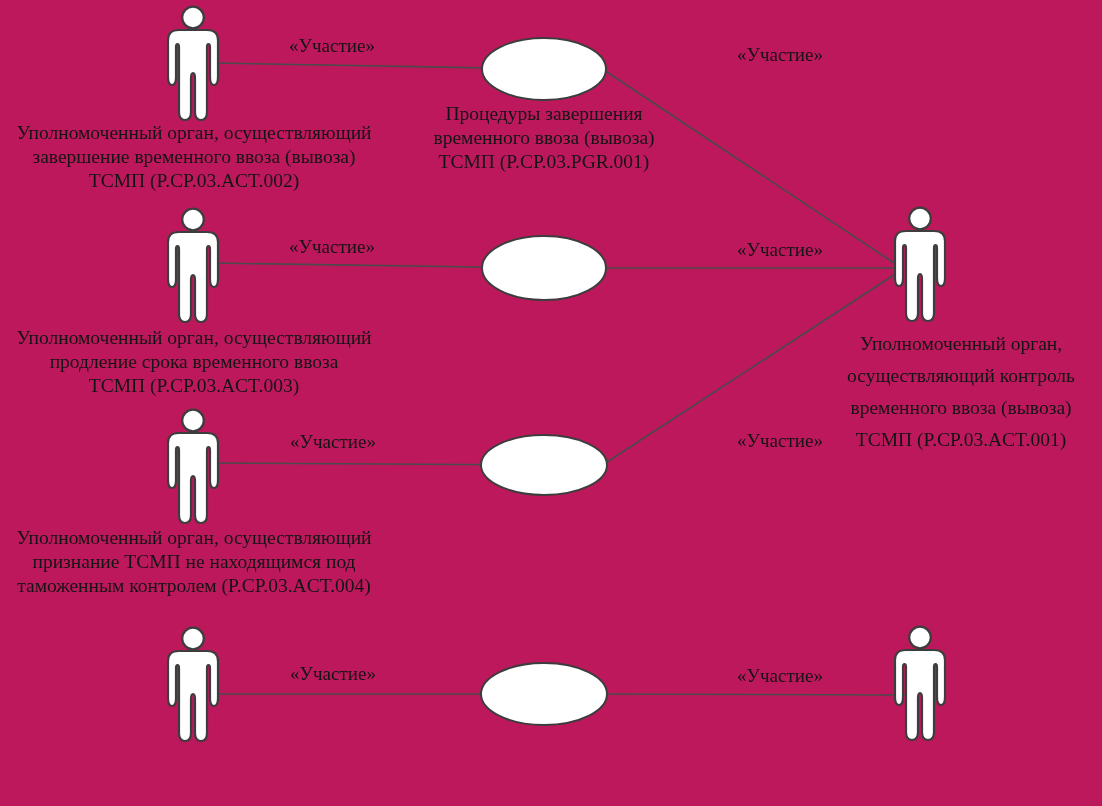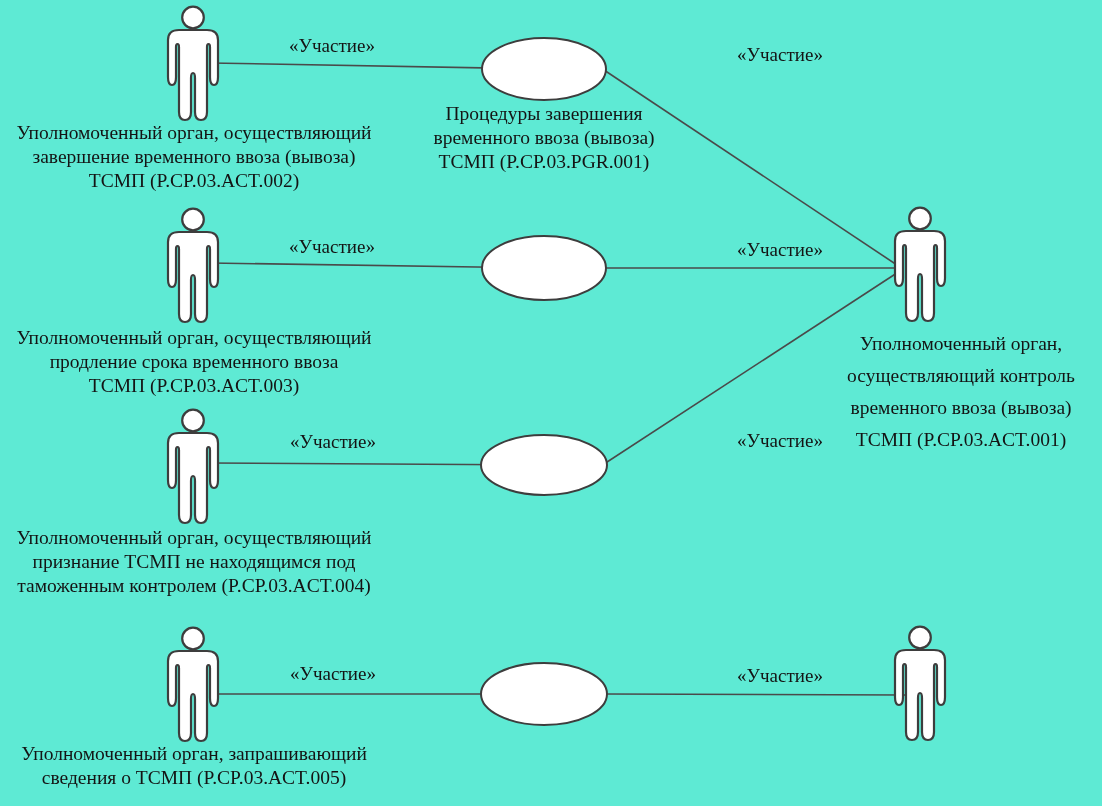--- a/index.html
+++ b/index.html
@@ -1,19 +1,19 @@
 <!DOCTYPE html>
 <html><head>
 <meta charset="utf-8">
 <style>
   html,body { margin:0; padding:0; background:#ffffff; }
   .canvas {
     position:relative;
     width:1102px; height:806px;
-    background:#5eead4;
+    background:#be185d;
     font-family:"Liberation Serif","DejaVu Serif",serif;
     color:#141414;
     overflow:hidden;
   }
   svg.layer { position:absolute; left:0; top:0; }
   .assoc path { stroke:#4a4a4a; stroke-width:1.6; fill:none; }
   .node-ellipse { fill:#ffffff; stroke:#3d3d3d; stroke-width:2; }
   .person-part { fill:#ffffff; stroke:#3d3d3d; stroke-width:2.2; stroke-linejoin:round; }
   .lbl {
     position:absolute;
@@ -80,22 +80,20 @@
 
   <div class="lbl actor-l" style="top:121px">Уполномоченный орган, осуществляющий
 завершение временного ввоза (вывоза)
 ТСМП (P.CP.03.ACT.002)</div>
   <div class="lbl actor-l" style="top:326px">Уполномоченный орган, осуществляющий
 продление срока временного ввоза
 ТСМП (P.CP.03.ACT.003)</div>
   <div class="lbl actor-l" style="top:526px">Уполномоченный орган, осуществляющий
 признание ТСМП не находящимся под
 таможенным контролем (P.CP.03.ACT.004)</div>
-  <div class="lbl actor-l" style="top:742px">Уполномоченный орган, запрашивающий
-сведения о ТСМП (P.CP.03.ACT.005)</div>
 
   <div class="lbl r1" style="top:328px">Уполномоченный орган,
 осуществляющий контроль
 временного ввоза (вывоза)
 ТСМП (P.CP.03.ACT.001)</div>
 
   <div class="lbl uc-l" style="top:102px">Процедуры завершения
 временного ввоза (вывоза)
 ТСМП (P.CP.03.PGR.001)</div>
 

